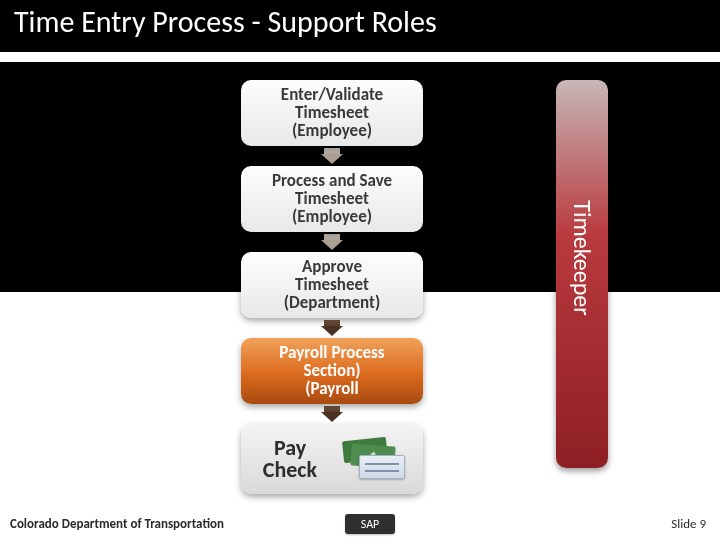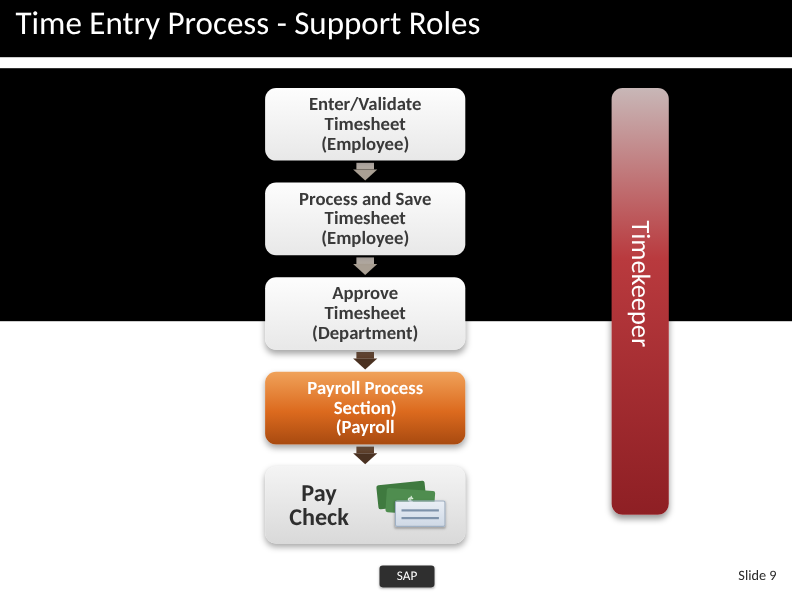--- a/index.html
+++ b/index.html
@@ -188,19 +188,20 @@
       <div class="money-ill">
         <div class="bill b1">$</div>
         <div class="bill b2">$</div>
         <div class="check"></div>
       </div>
     </div>
 
   </div>
 
   <div class="footer">
+    <div class="org">Colorado Department of Transportation</div>
     <div class="sap-wrap">
       <span class="sap pos">SAP</span>
     </div>
     <div class="slidenum">Slide 9</div>
   </div>
 
 </div>
 
 </body></html>

